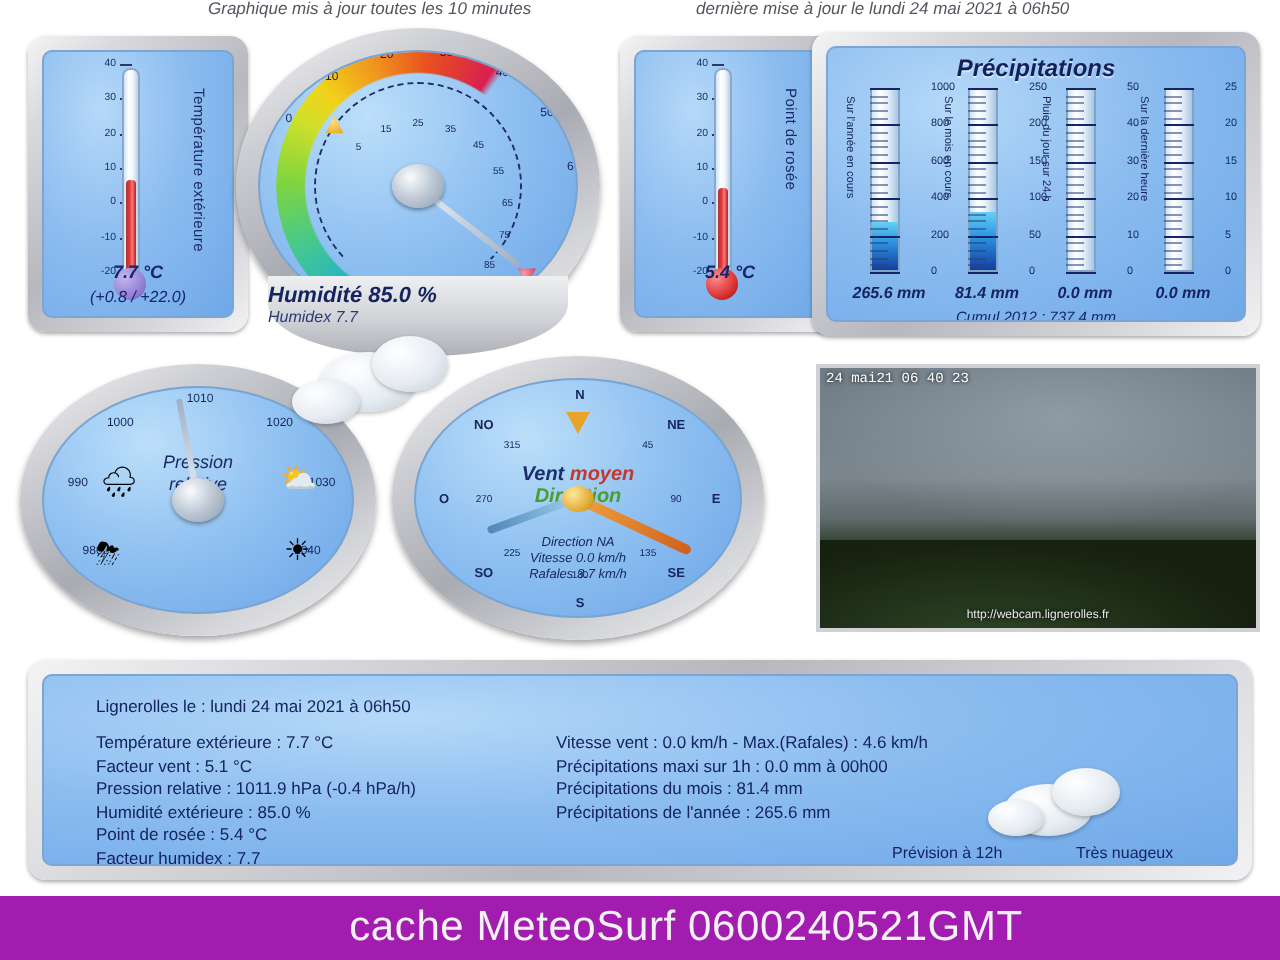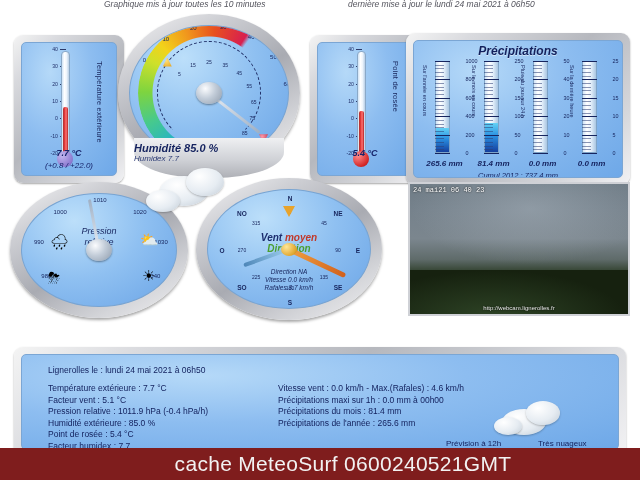--- a/index.html
+++ b/index.html
@@ -32,21 +32,20 @@
   .hn-left  { position: absolute; left: 104px; top: -1px; }
   .hn-right { position: absolute; left: 348px; top: -1px; }
 
   
   .bevel {
     position: absolute;
     background:
       linear-gradient(135deg,#f4f4f4 0%,#d9dade 18%,#b6b8be 50%,#d6d7db 80%,#f2f2f4 100%);
     border-radius: 9px;
     box-shadow: 0 1px 2px rgba(0,0,0,.35);
-    margin-top: 17px;
   }
   .bevel-inner {
     position: absolute;
     inset: 7px;
     border-radius: 5px;
     background:
       radial-gradient(ellipse at 30% 22%, #b5d9f8 0%, #8dbdf0 45%, #6ea8e8 100%);
     border: 1px solid #7ba6d4;
     overflow: hidden;
   }
@@ -387,21 +386,21 @@
   .fc-value {
     position: absolute; left: 516px; top: 84px;
     font-size: 8px; color: #152460;
   }
   .fc-cloud-wrap { position: absolute; left: 472px; top: 42px; width: 76px; height: 40px; }
 
   
   #bottom-bar {
     position: absolute; left: 0; bottom: 0;
     width: 640px; height: 32px;
-    background: #7f1d1d;
+    background: #a21caf;
     display: flex; align-items: center; justify-content: center; padding-left: 46px;
   }
   .bb-text {
     font-size: 21px; color: #f2f2f2; letter-spacing: .3px;
   }
   .bb-text b { font-weight: normal; }
 </style>
 </head>
 <body>
 

